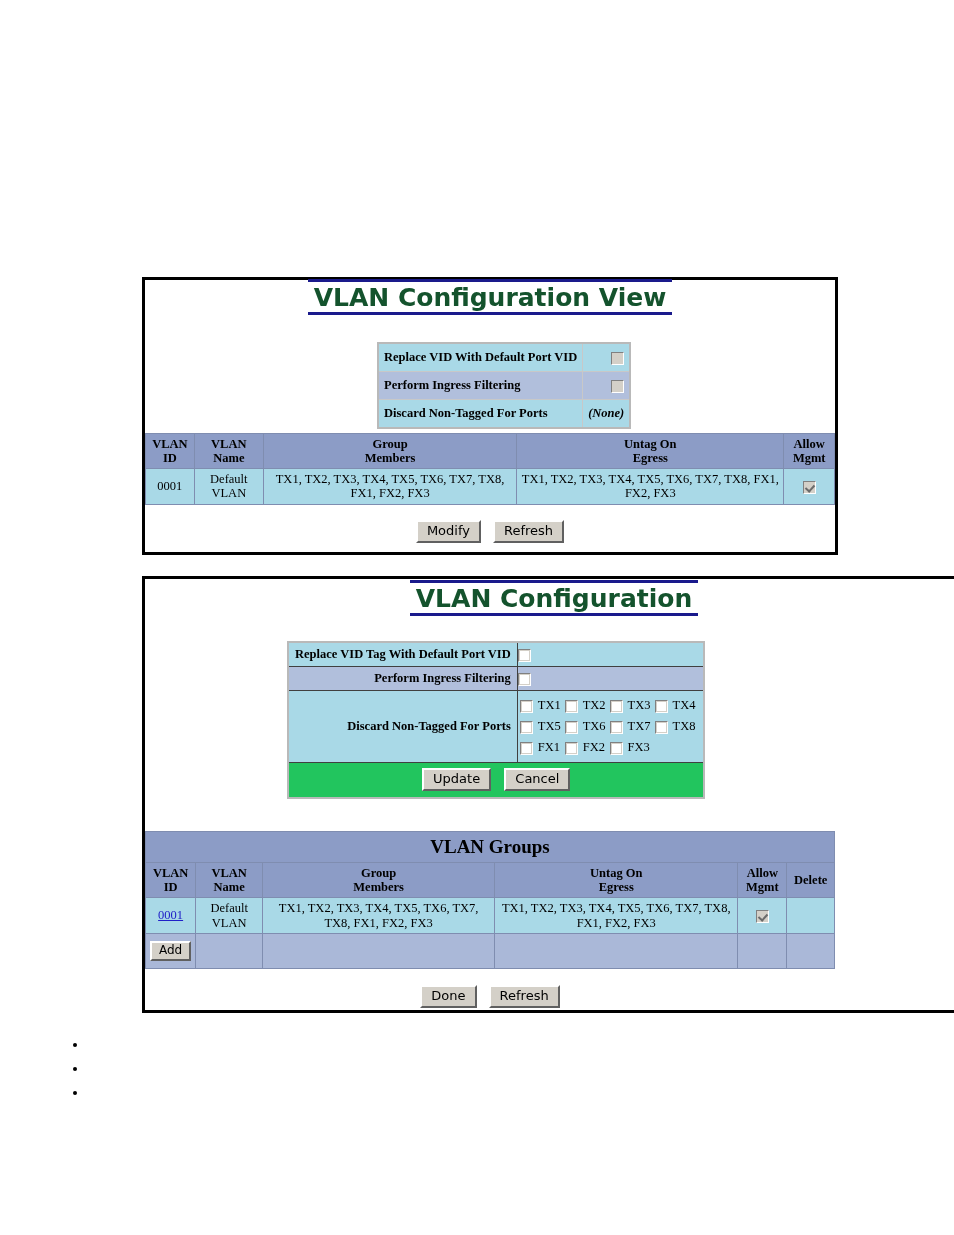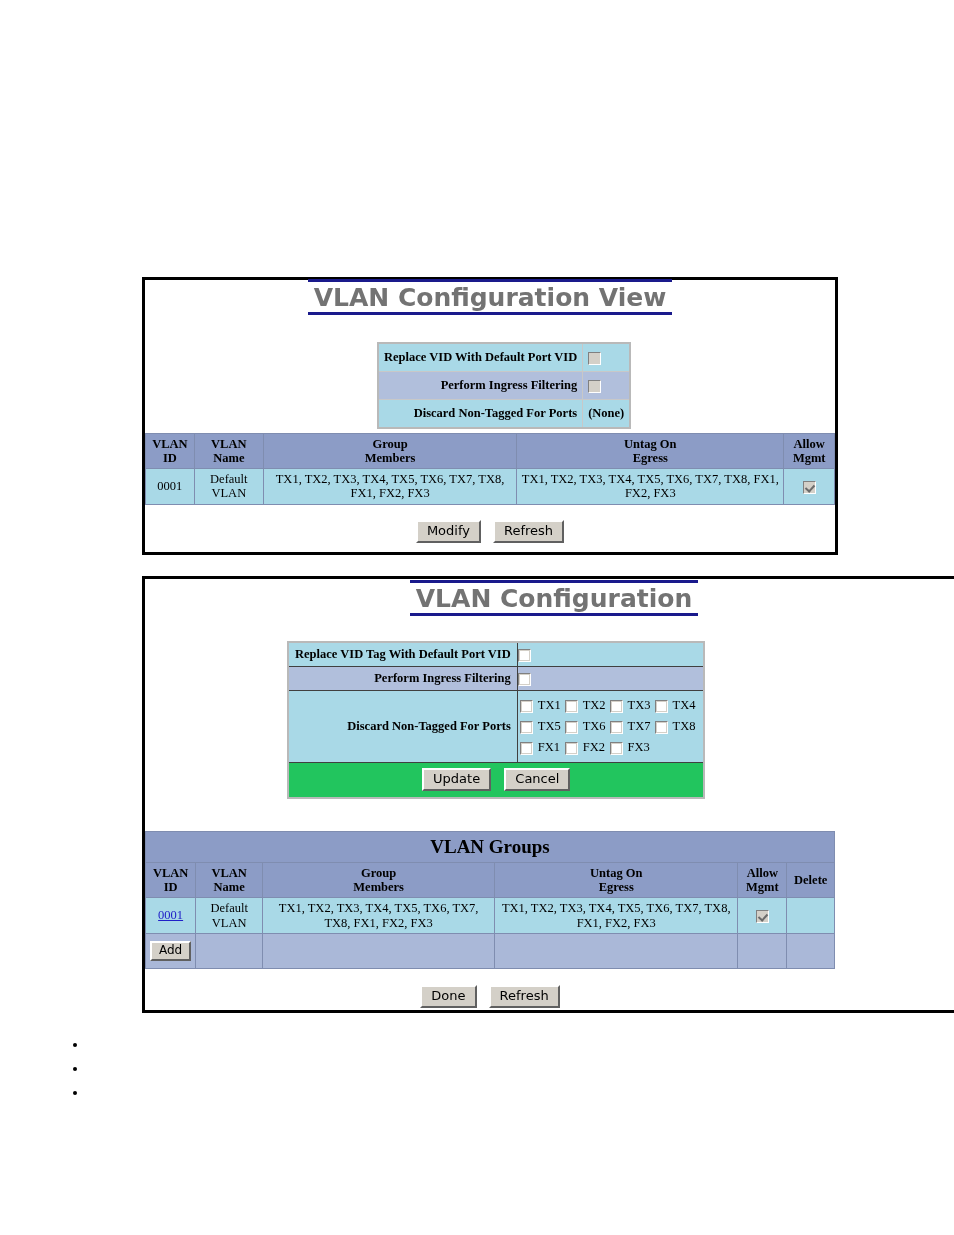--- a/index.html
+++ b/index.html
@@ -39,21 +39,21 @@
   
   .panel-title-wrap {
     text-align: center;
     padding-top: 4px;
   }
   .panel-title {
     display: inline-block;
     font-family: "DejaVu Sans", "Liberation Sans", sans-serif;
     font-weight: bold;
     font-size: 25px;
-    color: #737373;
+    color: #14532d;
     letter-spacing: 0px;
     border-top: 3px solid #1a1a8c;
     border-bottom: 3px solid #1a1a8c;
     padding: 2px 6px 1px 6px;
     line-height: 1.08;
   }
   #panel-view .panel-title { margin-top: -5px; }
   #panel-config .panel-title { margin-top: -3px; }
 
   
@@ -67,26 +67,27 @@
   }
   #view-settings td {
     border: 1px solid #c8c8c8;
     font-size: 12.5px;
     font-weight: bold;
     color: #000000;
     height: 25px;
     padding: 1px 5px;
   }
   #view-settings .lbl {
-    text-align: right;
+    text-align: left;
     white-space: nowrap;
   }
   #view-settings .val {
     width: 40px;
-    text-align: left;
+    text-align: right;
+    font-style: italic;
   }
   .row-cyan { background: #a9d9e7; }
   .row-lav  { background: #b1bfdc; }
   .none-txt {
     font-size: 11.5px;
     font-weight: normal;
     color: #2a2a3a;
     font-family: "Liberation Serif", serif;
   }
 

